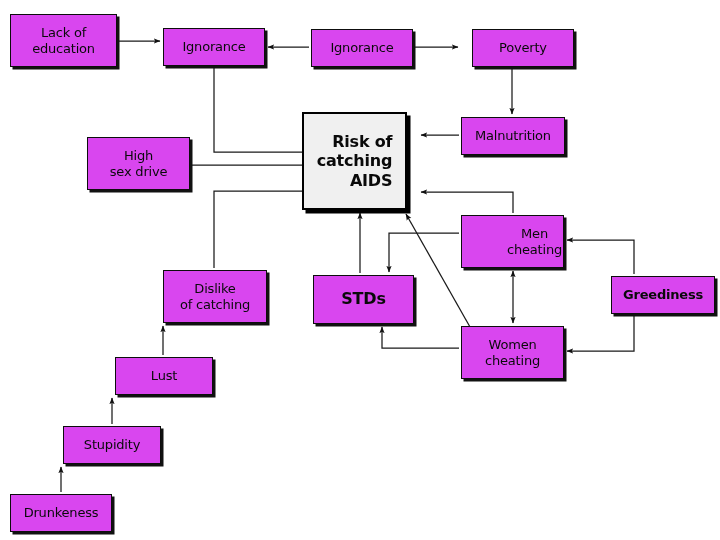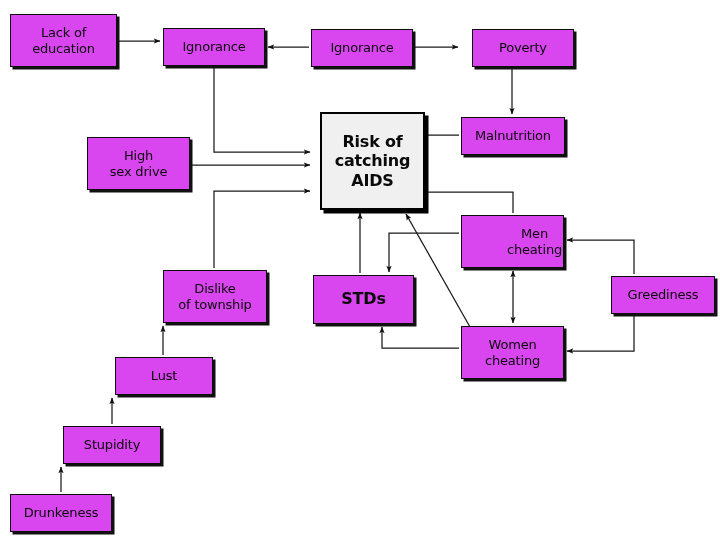--- a/index.html
+++ b/index.html
@@ -139,45 +139,45 @@
   </div>
   <div class="node" style="left: 311px; top: 29px; width: 102px; height: 38px;">
     <span class="lbl">Ignorance</span>
   </div>
   <div class="node" style="left: 472px; top: 29px; width: 102px; height: 38px;">
     <span class="lbl">Poverty</span>
   </div>
   <div class="node" style="left: 461px; top: 117px; width: 104px; height: 38px;">
     <span class="lbl">Malnutrition</span>
   </div>
-  <div class="node focus" style="left: 320px; top: 112px; width: 105px; height: 98px;">
+  <div class="node focus" style="left: 302px; top: 112px; width: 105px; height: 98px; text-align: right;">
     <span class="lbl">Risk of
 catching
 AIDS</span>
   </div>
   <div class="node" style="left: 87px; top: 137px; width: 103px; height: 53px;">
     <span class="lbl">High
 sex drive</span>
   </div>
   <div class="node" style="left: 163px; top: 270px; width: 104px; height: 53px;">
     <span class="lbl">Dislike
-of township</span>
+of catching</span>
   </div>
   <div class="node big" style="left: 313px; top: 275px; width: 101px; height: 49px;">
     <span class="lbl">STDs</span>
   </div>
   <div class="node" style="left: 461px; top: 215px; width: 103px; height: 53px; padding-left: 44px;">
     <span class="lbl">Men
 cheating</span>
   </div>
   <div class="node" style="left: 461px; top: 326px; width: 103px; height: 53px;">
     <span class="lbl">Women
 cheating</span>
   </div>
-  <div class="node" style="left: 611px; top: 276px; width: 104px; height: 38px;">
+  <div class="node" style="left: 611px; top: 276px; width: 104px; height: 38px; font-weight: bold;">
     <span class="lbl">Greediness</span>
   </div>
   <div class="node" style="left: 115px; top: 357px; width: 98px; height: 38px;">
     <span class="lbl">Lust</span>
   </div>
   <div class="node" style="left: 63px; top: 426px; width: 98px; height: 38px;">
     <span class="lbl">Stupidity</span>
   </div>
   <div class="node" style="left: 10px; top: 494px; width: 102px; height: 38px;">
     <span class="lbl">Drunkeness</span>

